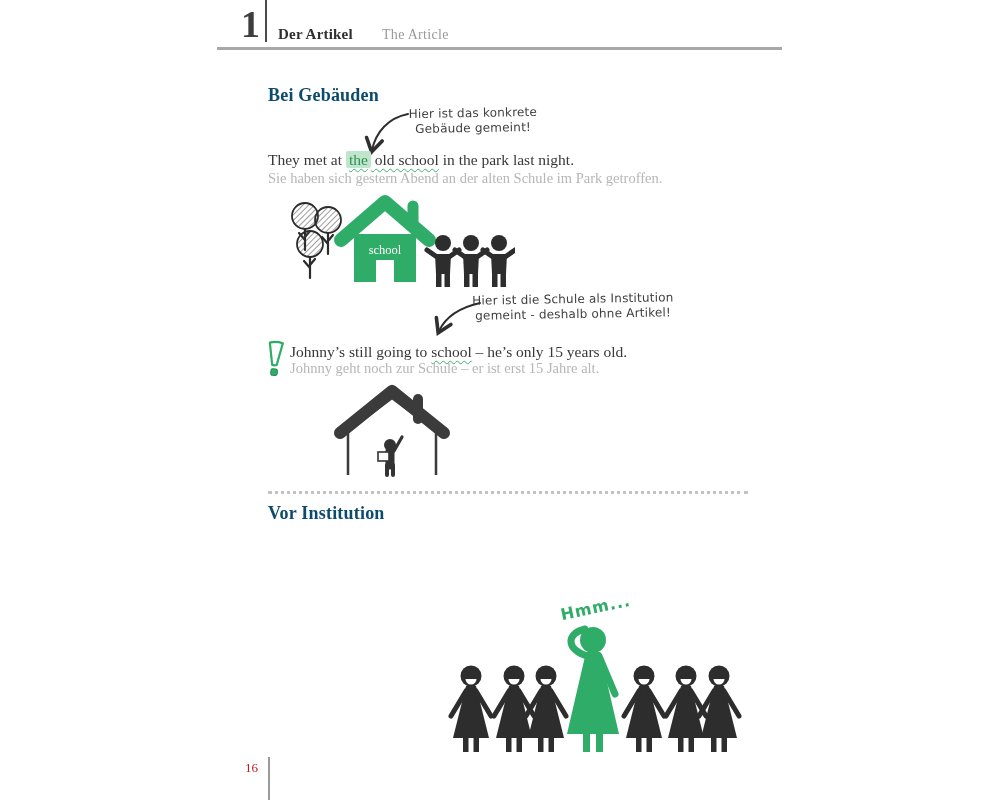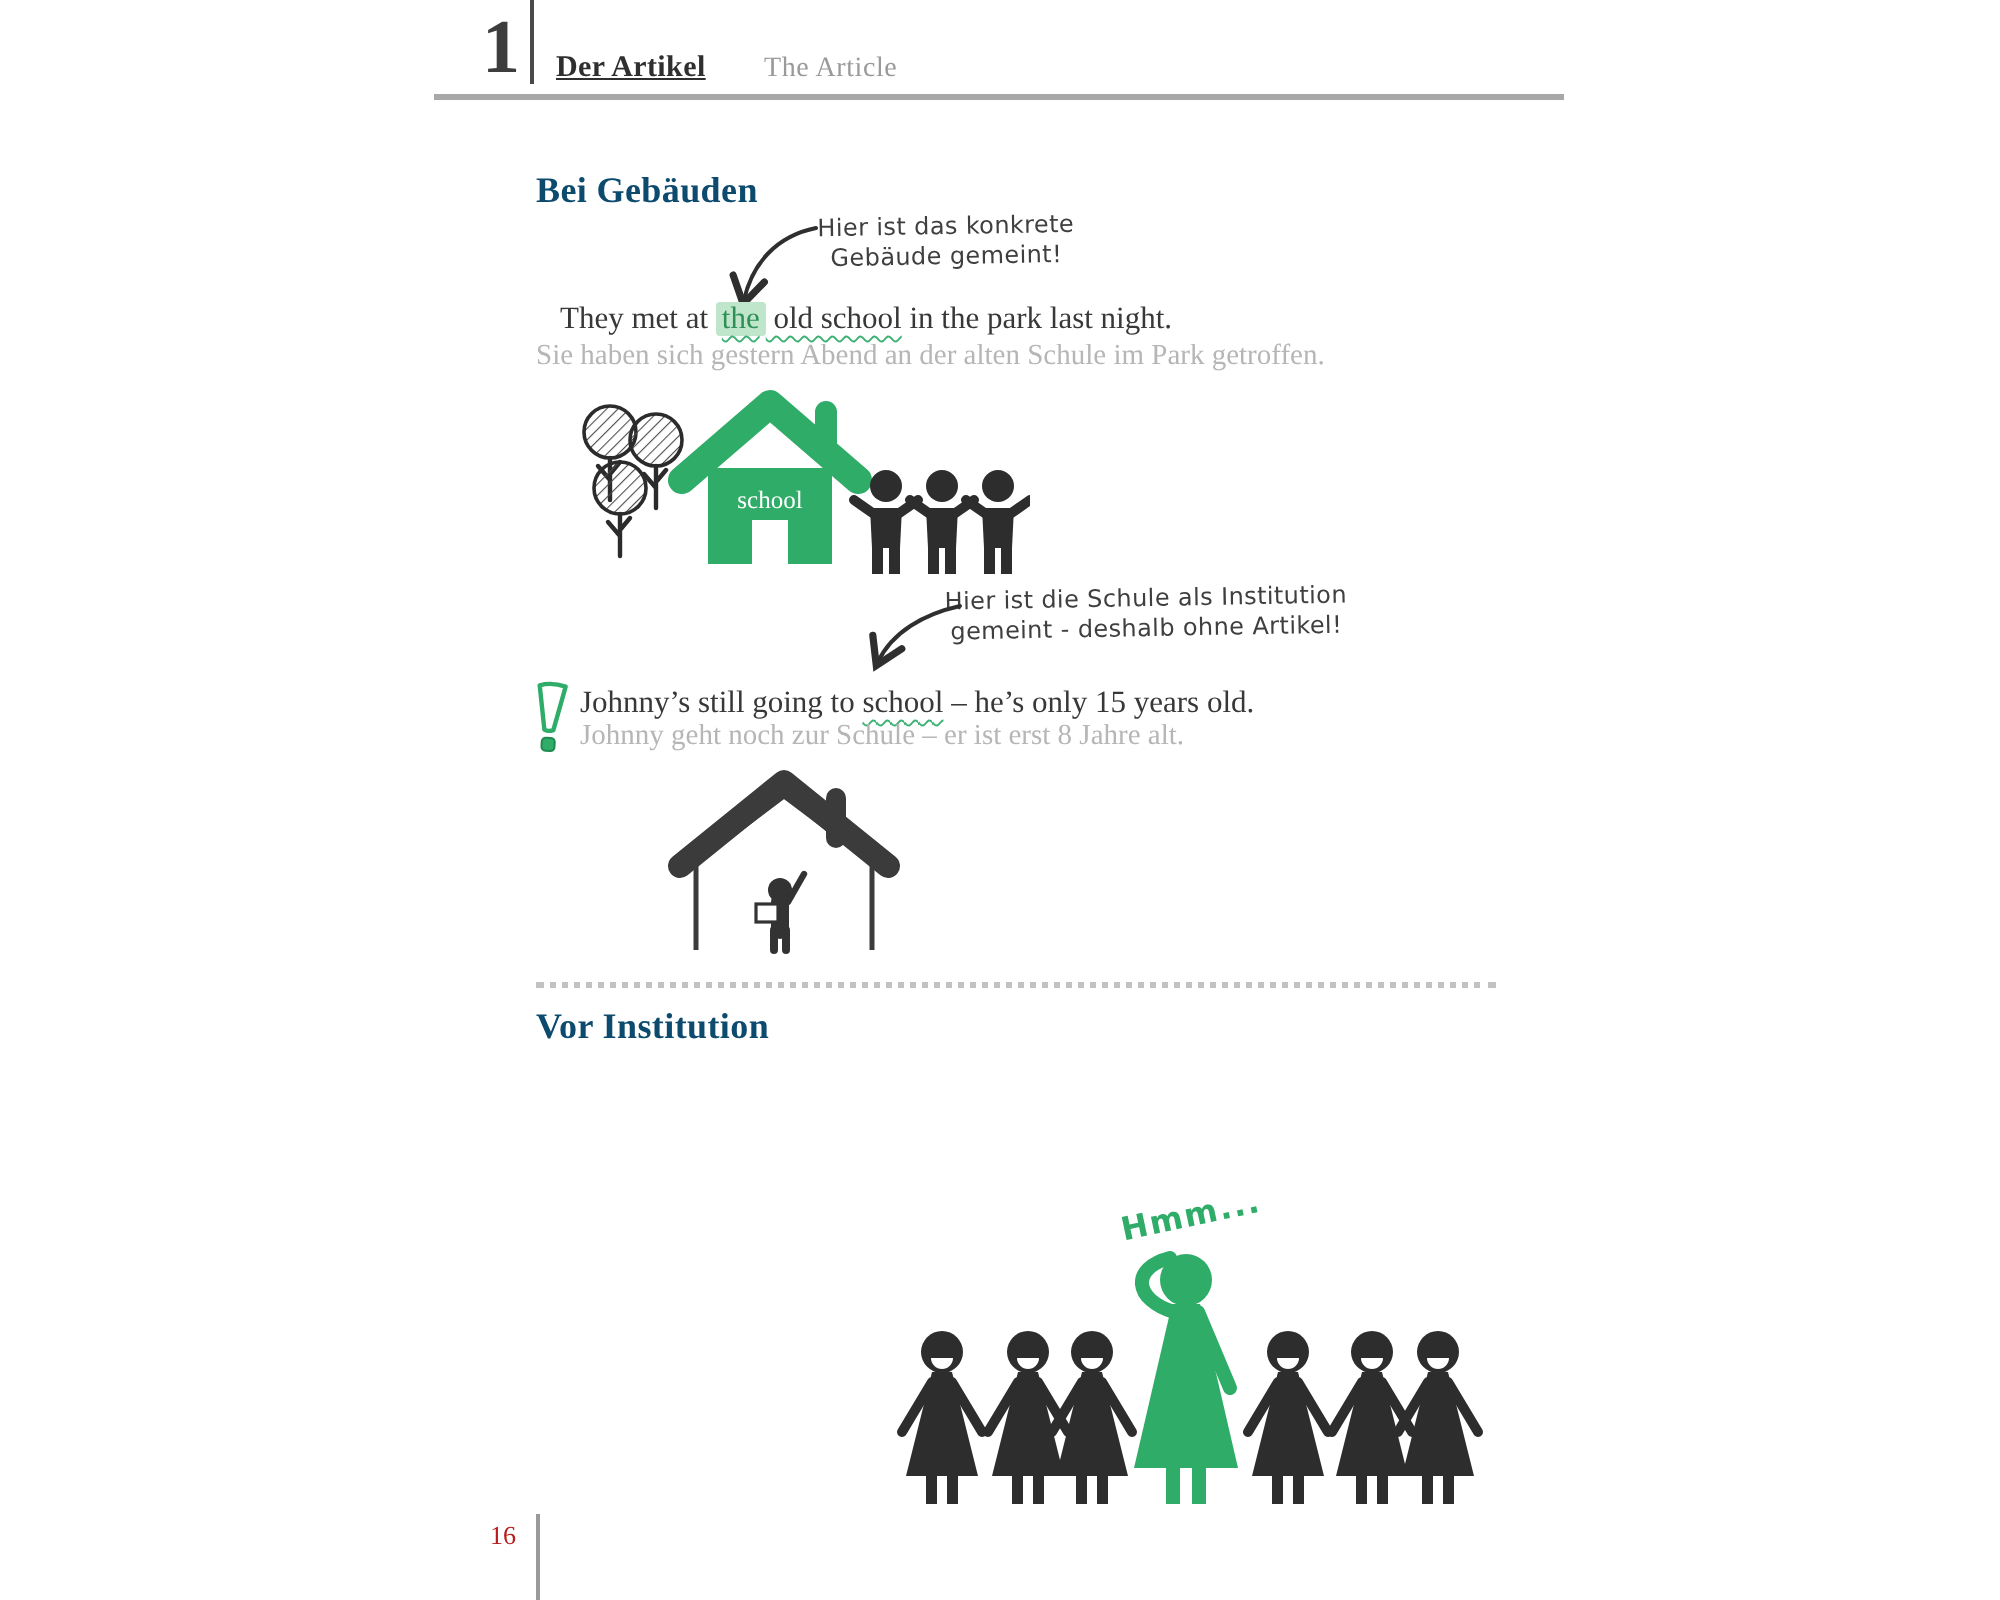--- a/index.html
+++ b/index.html
@@ -6,21 +6,21 @@
   html,body { background:#ffffff; }
   .canvas {
     position:relative; width:1000px; height:800px; background:#ffffff;
     font-family:"Liberation Serif", serif; overflow:hidden;
   }
   .abs { position:absolute; }
 
   
   .chapter-num { left:241px; top:4px; font-size:38px; font-weight:700; color:#3d3d3d; line-height:40px; }
   .chapter-bar { left:265px; top:0; width:2px; height:42px; background:#4a4a4a; }
-  .title-de { left:278px; top:26px; font-size:15px; font-weight:700; color:#2f2f2f; letter-spacing:.2px;text-decoration:underline; }
+  .title-de { left:278px; top:26px; font-size:15px; font-weight:700; color:#2f2f2f; letter-spacing:.2px; }
   .title-en { left:353px; top:27px; font-size:14px; color:#9a9a9a; letter-spacing:.3px;margin-left:29px; }
   .header-rule { left:217px; top:47px; width:565px; height:3px; background:#a8a8a8; }
 
   
   .sec-heading { font-size:18px; font-weight:700; color:#0c4a6e; letter-spacing:.2px; }
 
   
   .sent-en { font-size:15.5px; color:#383838; white-space:nowrap; }
   .sent-de { font-size:14.5px; color:#b6b6b6; white-space:nowrap; }
   .hl {
@@ -68,21 +68,21 @@
   </div>
   <svg class="abs" style="left:362px; top:110px;" width="52" height="48" viewBox="0 0 52 48">
     <defs>
       <marker id="ah1" markerWidth="12" markerHeight="12" refX="7" refY="5" orient="auto">
         <path d="M1.5,1 L8,5 L1.5,9" fill="none" stroke="#2f2f2f" stroke-width="1.8" stroke-linecap="round"></path>
       </marker>
     </defs>
     <path d="M46,4 C26,8 14,22 10,40" fill="none" stroke="#2f2f2f" stroke-width="2" stroke-linecap="round" marker-end="url(#ah1)"></path>
   </svg>
 
-  <div class="abs sent-en" style="left:280px; top:151px;">
+  <div class="abs sent-en" style="left:268px; top:151px;">
     <span>They met at </span><span class="wavy"><span class="hl">the</span><span> old school</span></span><span> in the park last night.</span>
   </div>
   <div class="abs sent-de" style="left:268px; top:170px;">Sie haben sich gestern Abend an der alten Schule im Park getroffen.</div>
 
   <svg class="abs" style="left:285px; top:190px;" width="230" height="100" viewBox="0 0 230 100">
     <defs>
       <pattern id="hatch" width="4" height="4" patternUnits="userSpaceOnUse" patternTransform="rotate(45)">
         <line x1="0" y1="0" x2="0" y2="4" stroke="#4a4a4a" stroke-width="1.1"></line>
       </pattern>
       <g id="tree">
@@ -121,21 +121,21 @@
   </svg>
 
   <svg class="abs" style="left:264px; top:340px; transform:rotate(3deg);" width="24" height="38" viewBox="0 0 24 38">
     <path d="M5,3 Q11,1 18,3 L13,25 Q10.5,26 8.5,25 Z" fill="#ffffff" stroke="#2fac68" stroke-width="2.2" stroke-linejoin="round"></path>
     <rect x="7.5" y="29" width="6.5" height="6.5" rx="2" fill="#2fac68" stroke="#1f8a4f" stroke-width="1"></rect>
   </svg>
 
   <div class="abs sent-en" style="left:290px; top:343px;">
     <span>Johnny’s still going to </span><span class="wavy">school</span><span> – he’s only 15 years old.</span>
   </div>
-  <div class="abs sent-de" style="left:290px; top:360px;">Johnny geht noch zur Schule – er ist erst 8 Jahre alt.</div>
+  <div class="abs sent-de" style="left:290px; top:360px;">Johnny geht noch zur Schule – er ist erst 15 Jahre alt.</div>
 
   <svg class="abs" style="left:330px; top:383px;" width="130" height="94" viewBox="0 0 130 94">
     <g>
       <path d="M88,16 L88,36" stroke="#3b3b3b" stroke-width="10" stroke-linecap="round"></path>
       <path d="M10,50 L62,8 L114,50" fill="none" stroke="#3b3b3b" stroke-width="12" stroke-linecap="round" stroke-linejoin="round"></path>
       <path d="M18,92 L18,48 L62,15 L106,48 L106,92" fill="none" stroke="#3b3b3b" stroke-width="2.5"></path>
     </g>
     <g>
       <circle cx="60" cy="62" r="6" fill="#333333"></circle>
       <path d="M60,68 L60,82" stroke="#333333" stroke-width="9" stroke-linecap="round"></path>

